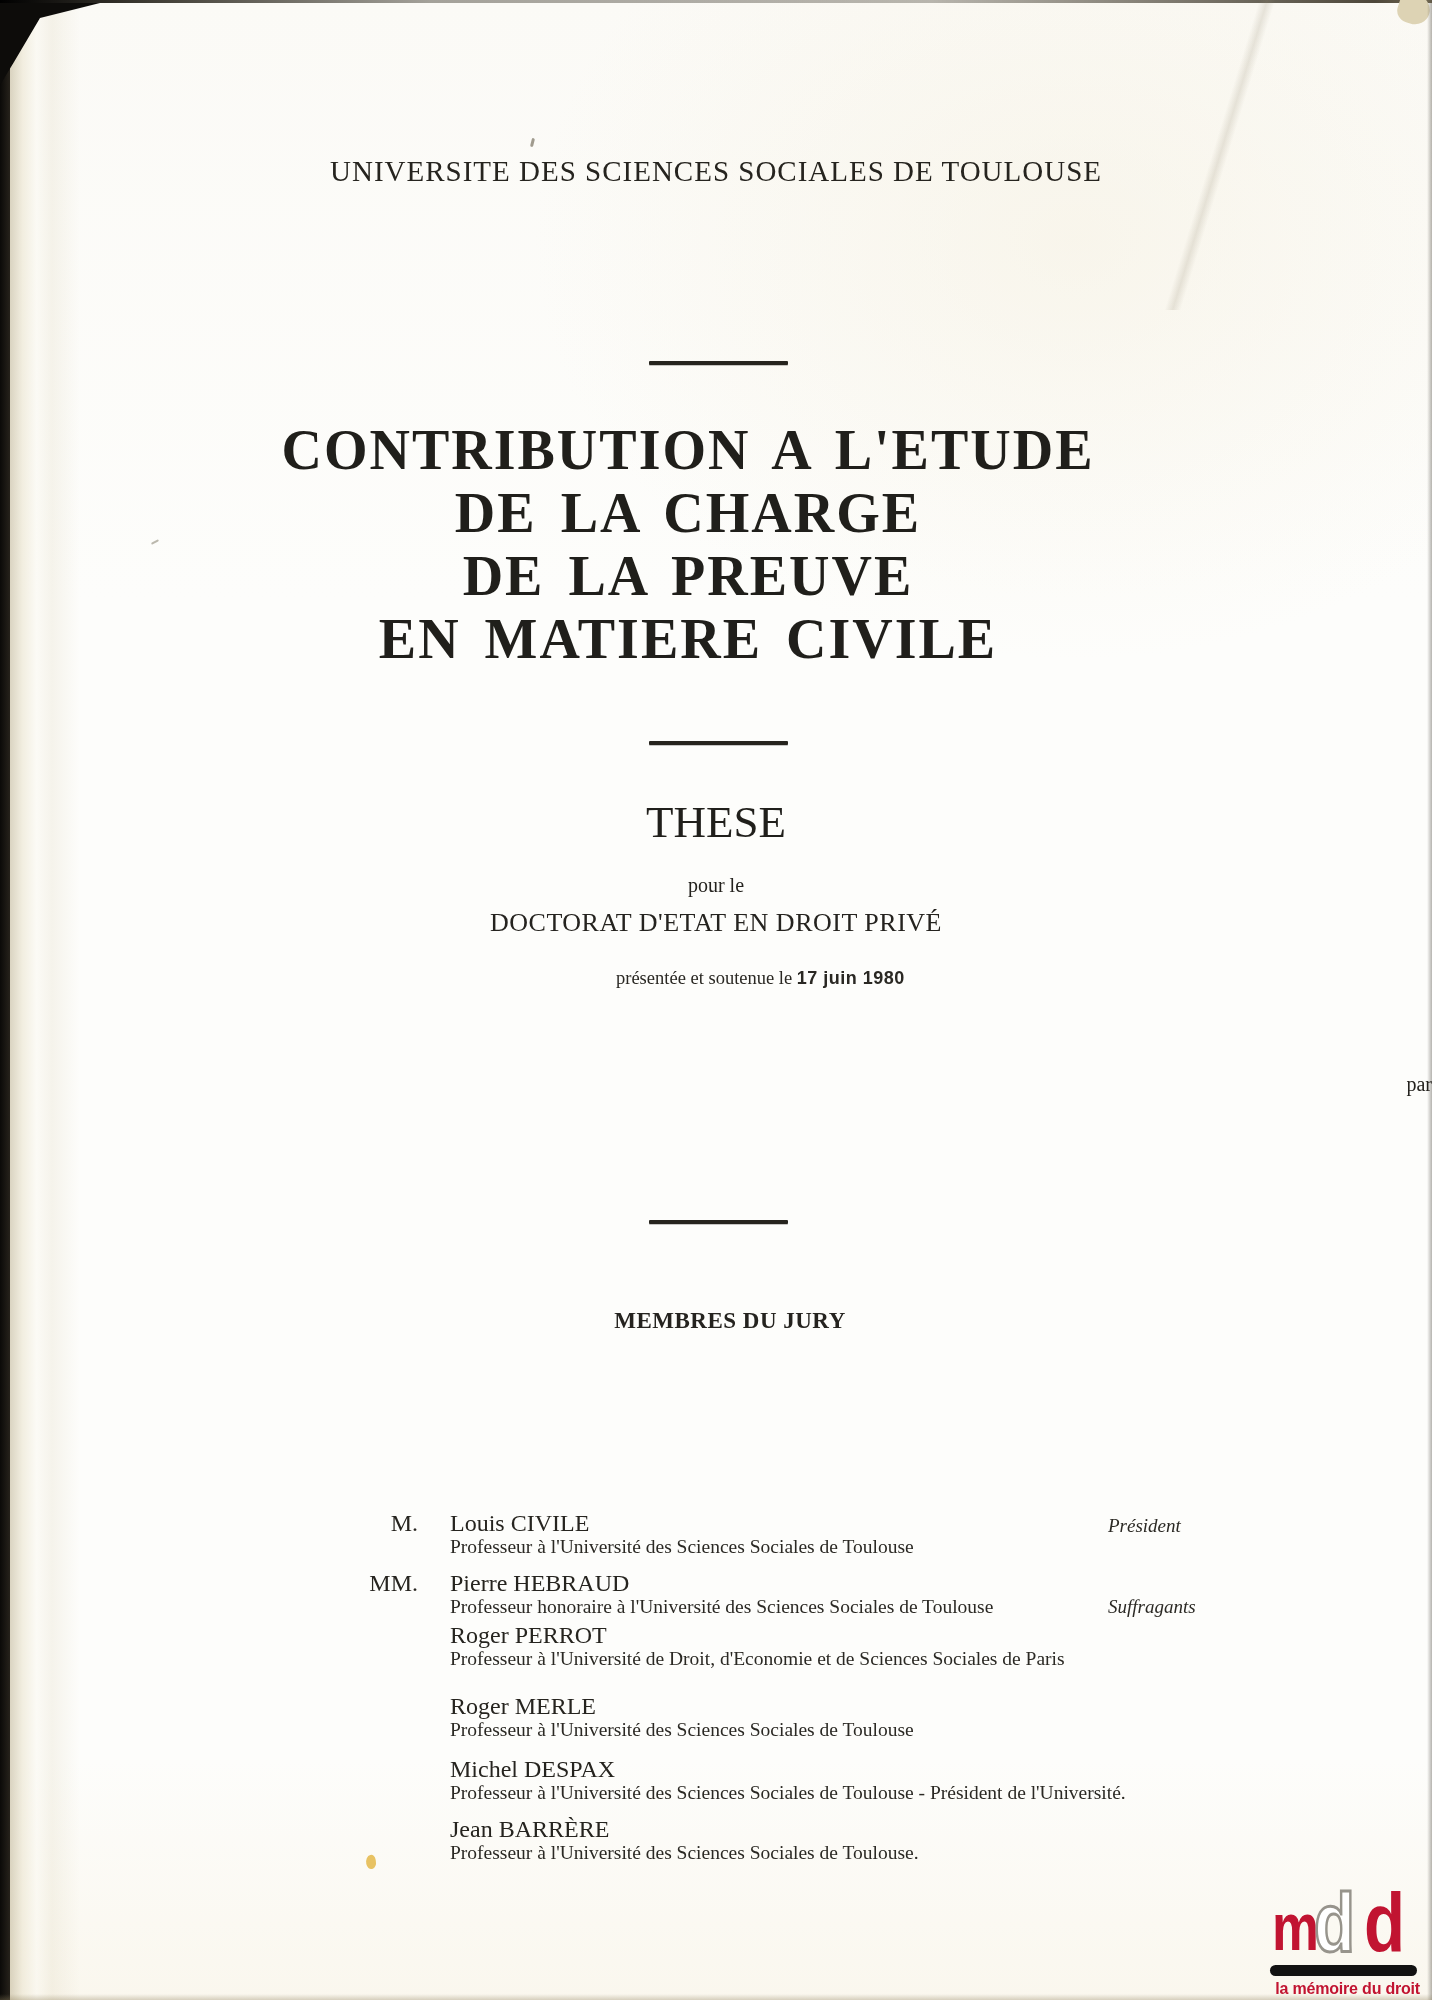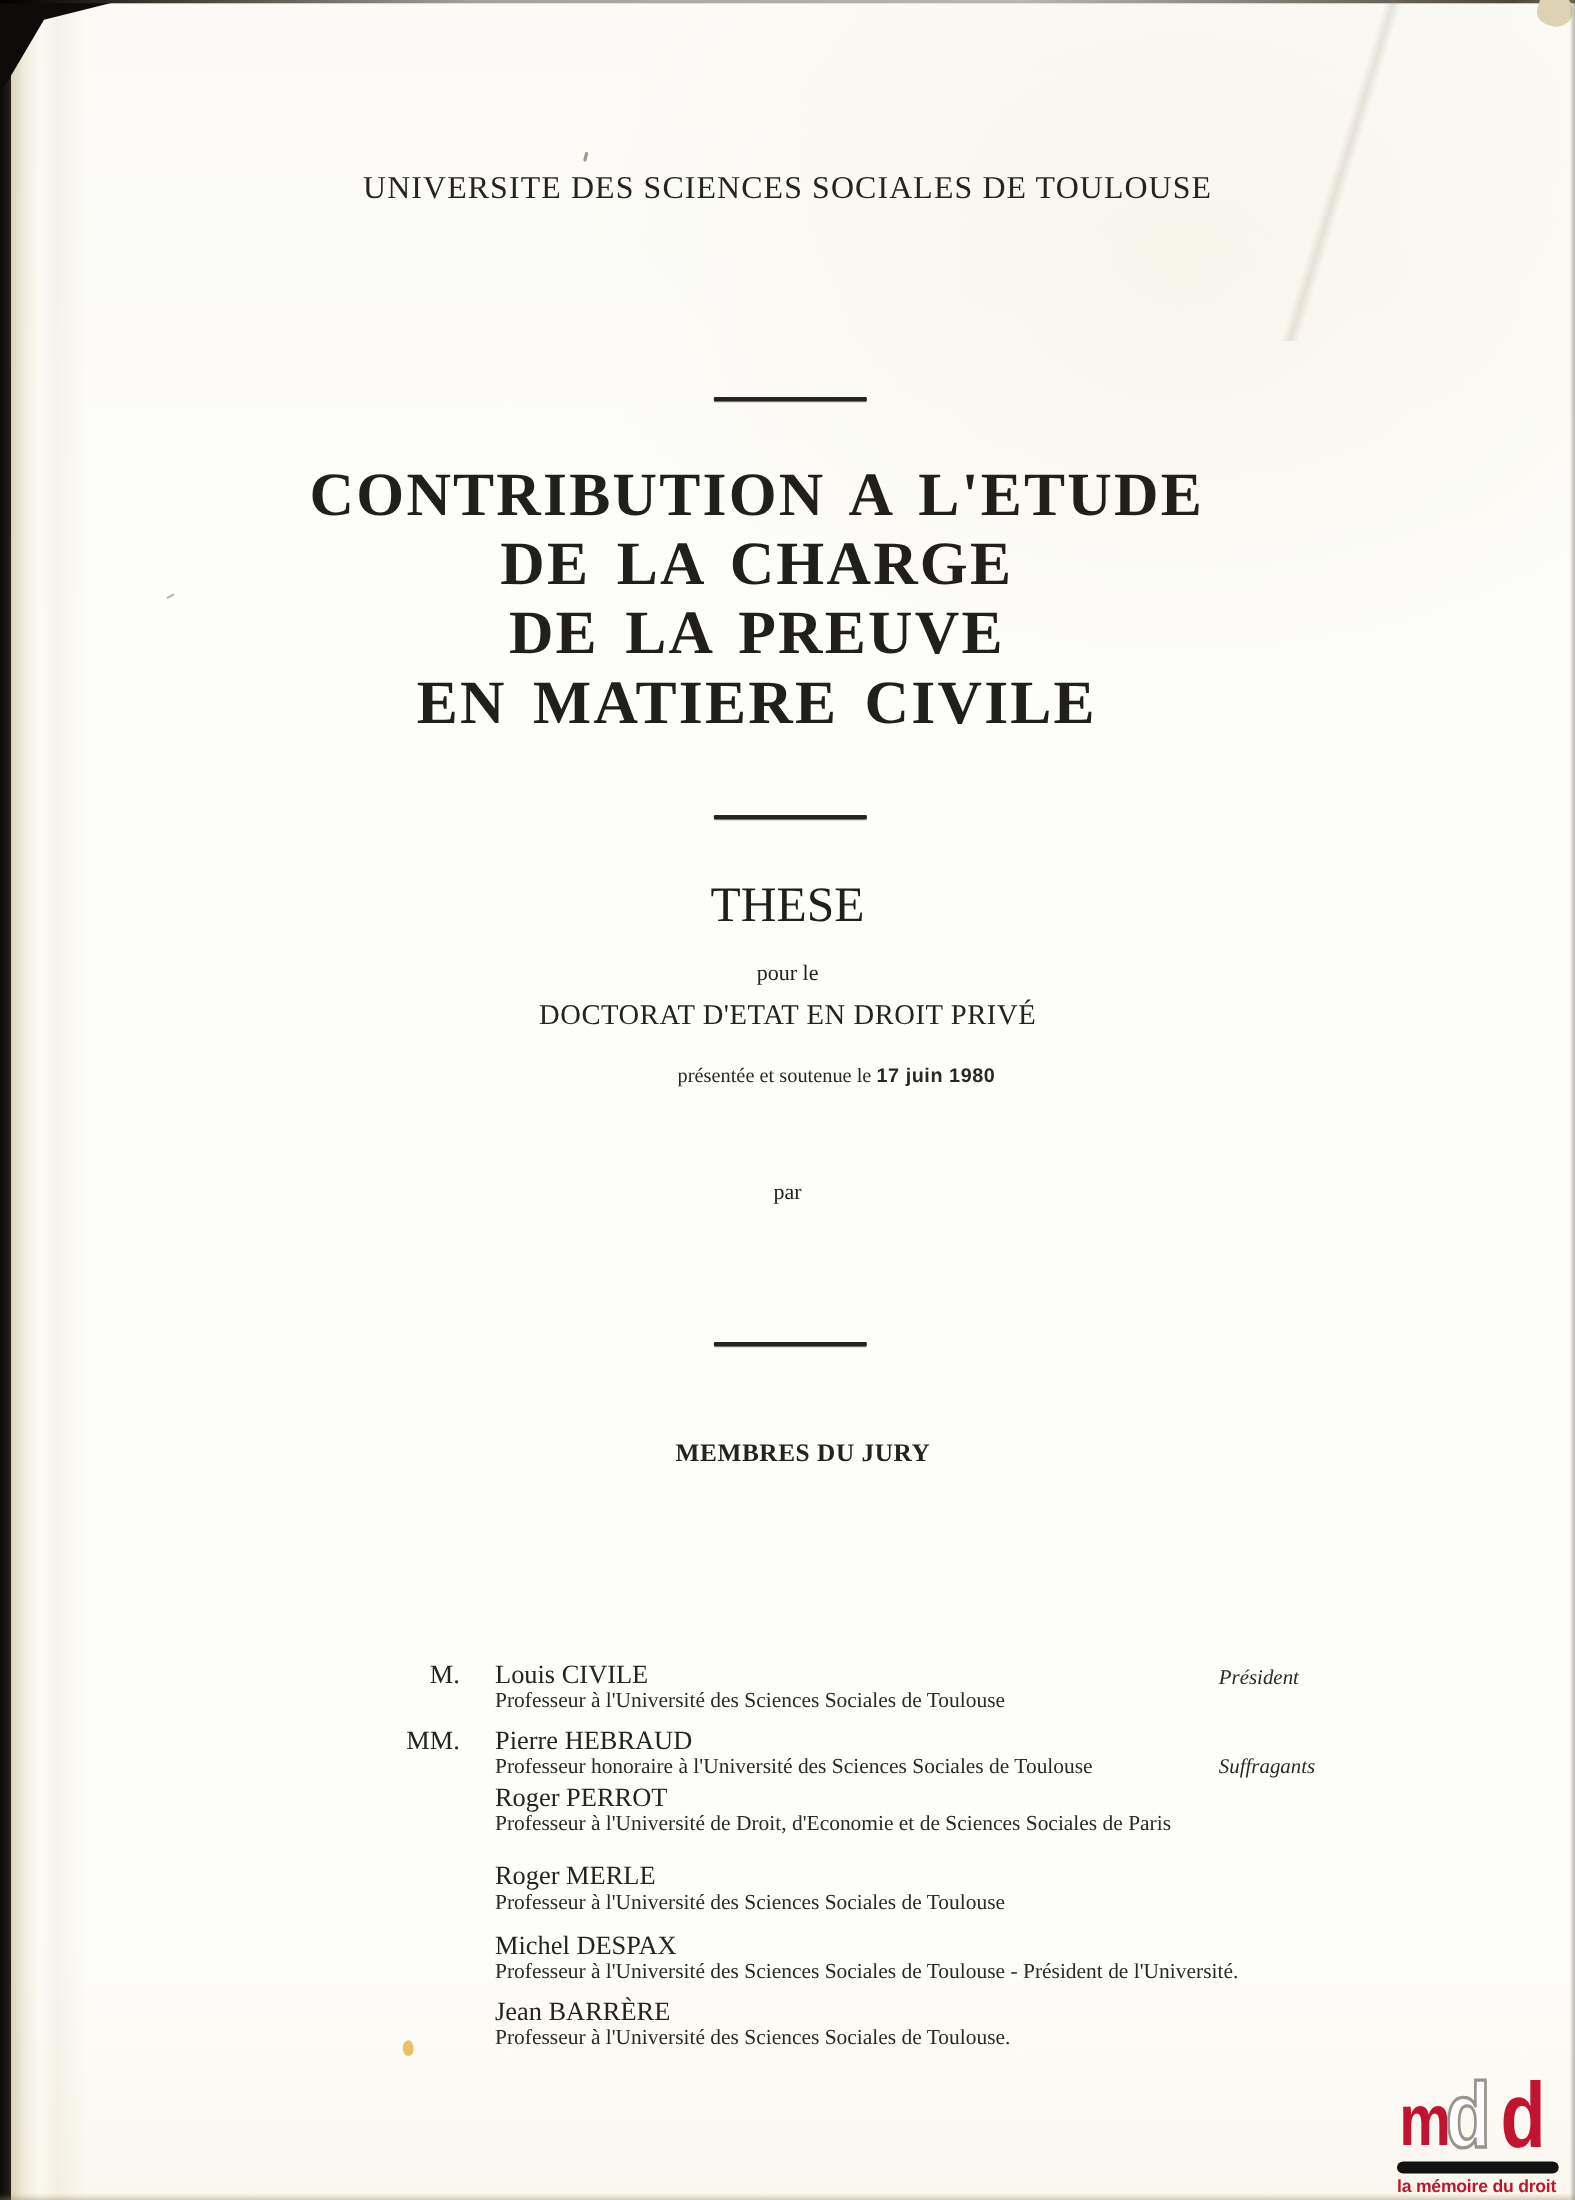--- a/index.html
+++ b/index.html
@@ -48,21 +48,21 @@
   .rule{position:absolute;left:649px;width:139px;height:4px;background:#26241e;border-radius:1px;
     box-shadow:0 1px 0 rgba(38,36,30,0.25);}
   .rule1{top:361px;} .rule2{top:741px;} .rule3{top:1220px;}
   .title-block{position:absolute;left:0;top:419px;width:1376px;text-align:center;
     font-weight:bold;font-size:56px;line-height:63px;letter-spacing:2px;word-spacing:8px;color:#201f1b;}
   .these{top:798px;font-weight:normal;font-size:45px;line-height:48px;color:#201f1b;}
   .pourle{top:874px;font-size:20px;line-height:22px;}
   .degree{top:909px;font-size:26px;line-height:28px;letter-spacing:0.5px;color:#25231f;}
   .defense{position:absolute;left:616px;top:968px;font-size:18.5px;line-height:20px;white-space:nowrap;color:#2a2823;}
   .defense .date{font-family:"Liberation Sans",sans-serif;font-size:18px;font-weight:bold;letter-spacing:0.5px;}
-  .par{top:1073px;font-size:20px;line-height:22px;}
+  .par{top:1073px;font-size:20px;line-height:22px;text-align:right;}
   .author{top:1110px;font-weight:bold;font-size:43px;line-height:46px;letter-spacing:1px;color:#201f1b;}
   .jury-heading{top:1308px;font-weight:bold;font-size:23px;line-height:25px;letter-spacing:0.5px;
     margin-left:14px;color:#25231f;}
   
   .jury-row{position:absolute;left:450px;white-space:nowrap;}
   .jury-prefix{position:absolute;left:-110px;width:78px;text-align:right;
     font-size:24px;line-height:26px;color:#26241f;}
   .jury-name{font-size:24px;line-height:26px;color:#26241f;}
   .jury-desc{font-size:19.5px;line-height:21px;color:#2b2924;}
   .jury-role{position:absolute;left:1108px;font-style:italic;font-size:19px;line-height:21px;
@@ -70,21 +70,21 @@
   
   .mdd{position:absolute;left:1270px;top:1884px;width:158px;}
   .mdd-letters{position:relative;height:78px;font-family:"Liberation Sans",sans-serif;
     font-weight:bold;white-space:nowrap;}
   .mdd-letters span{position:absolute;font-size:84px;line-height:78px;transform:scaleX(0.80);
     transform-origin:left bottom;}
   .ltr-m{left:2px;top:14px;font-size:66px !important;line-height:58px !important;}
   .ltr-d1{left:44px;top:0;color:#ffffff;-webkit-text-stroke:3px #97948c;z-index:2;}
   .ltr-d2{left:94px;top:0;z-index:3;}
   .mdd-bar{margin-top:3px;width:147px;height:11px;border-radius:6px;background:#121212;}
-  .mdd-tagline{margin-top:4px;width:150px;text-align:left;
+  .mdd-tagline{margin-top:4px;width:150px;text-align:right;
     font-family:"Liberation Sans",sans-serif;font-weight:bold;font-size:16px;letter-spacing:-0.2px;
     white-space:nowrap;}
 </style>
 </head>
 <body>
 
 <div id="scan">
 
   <div class="gutter"></div>
   <div class="edge-left"></div>

